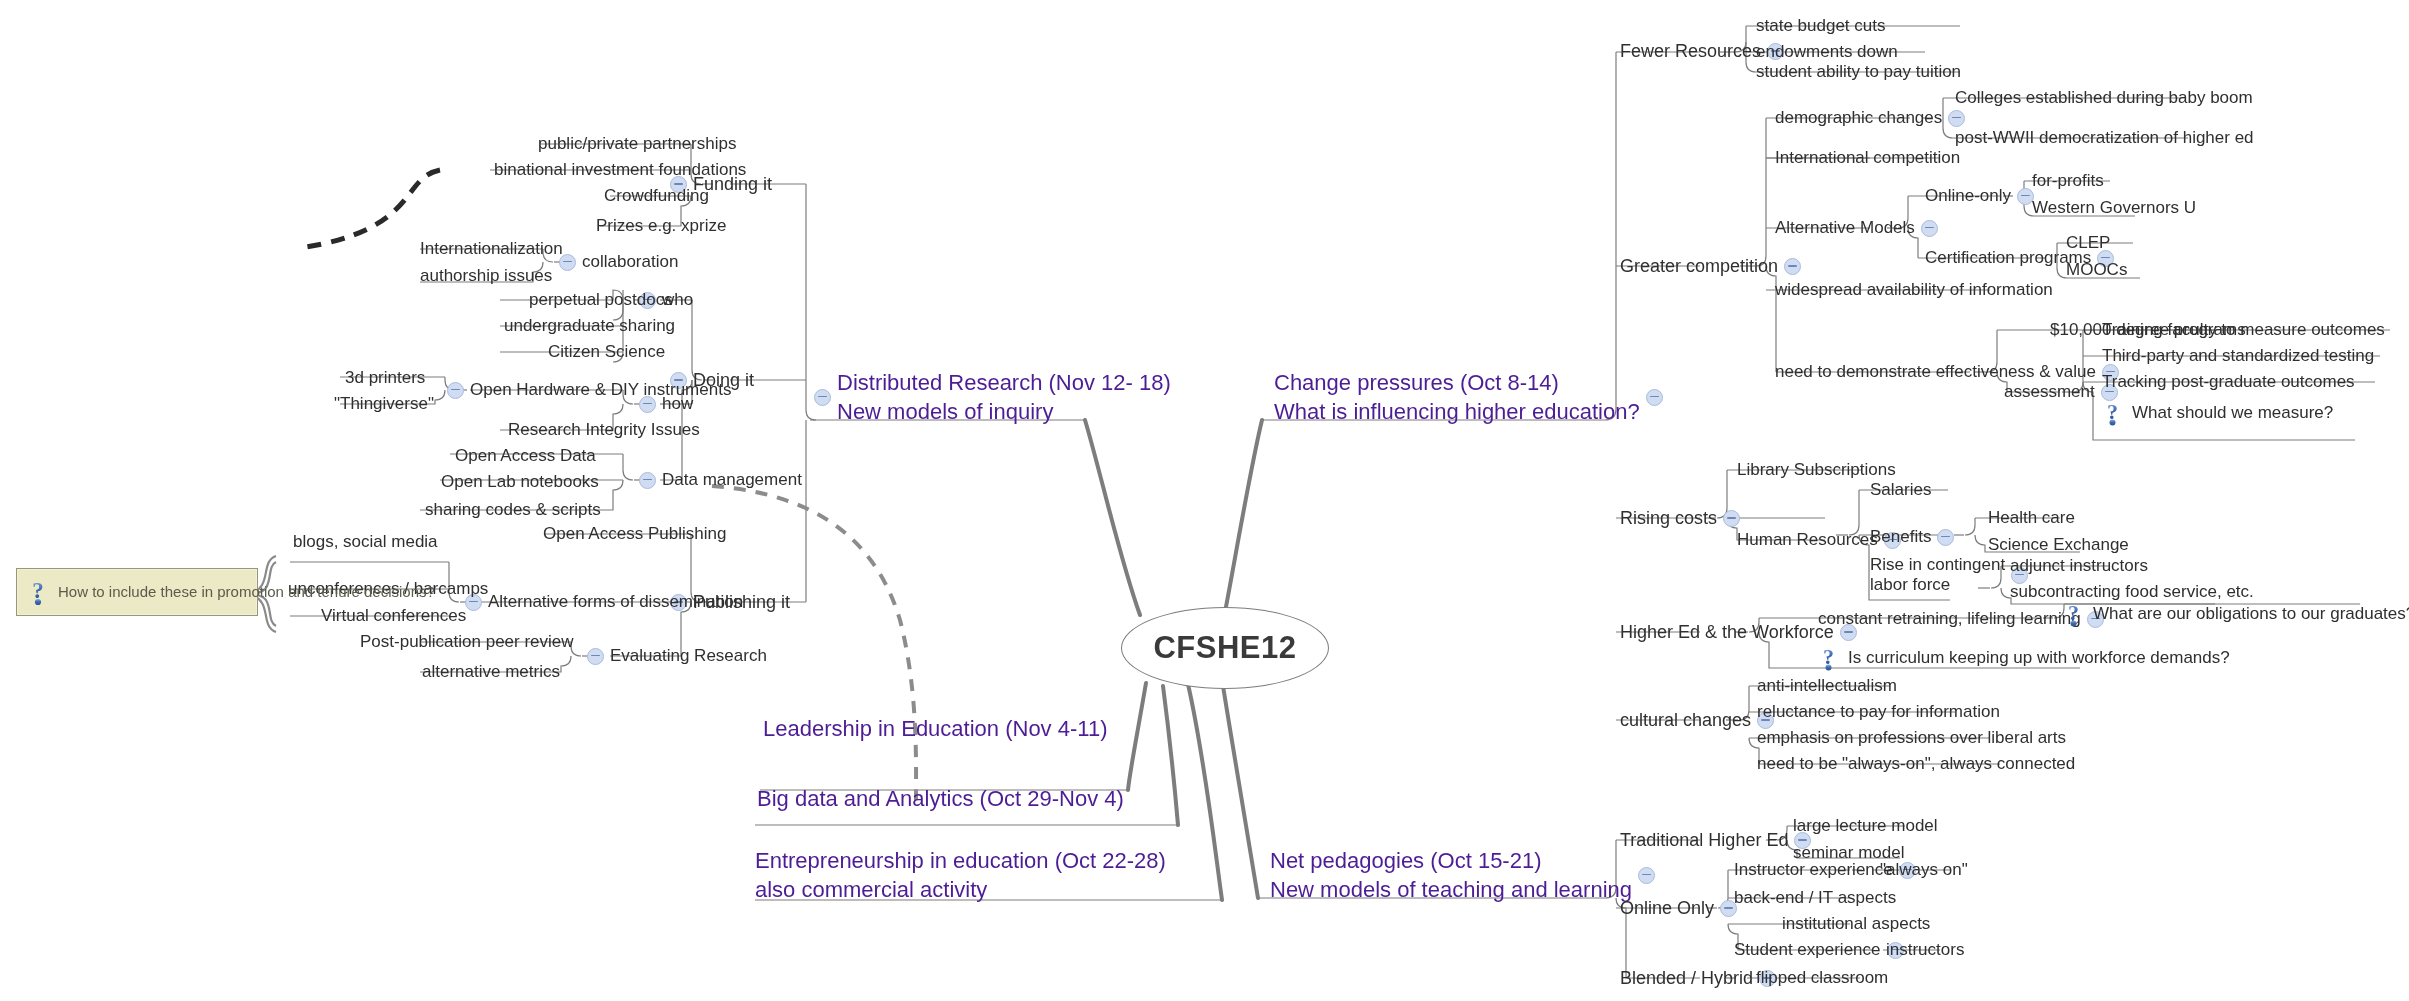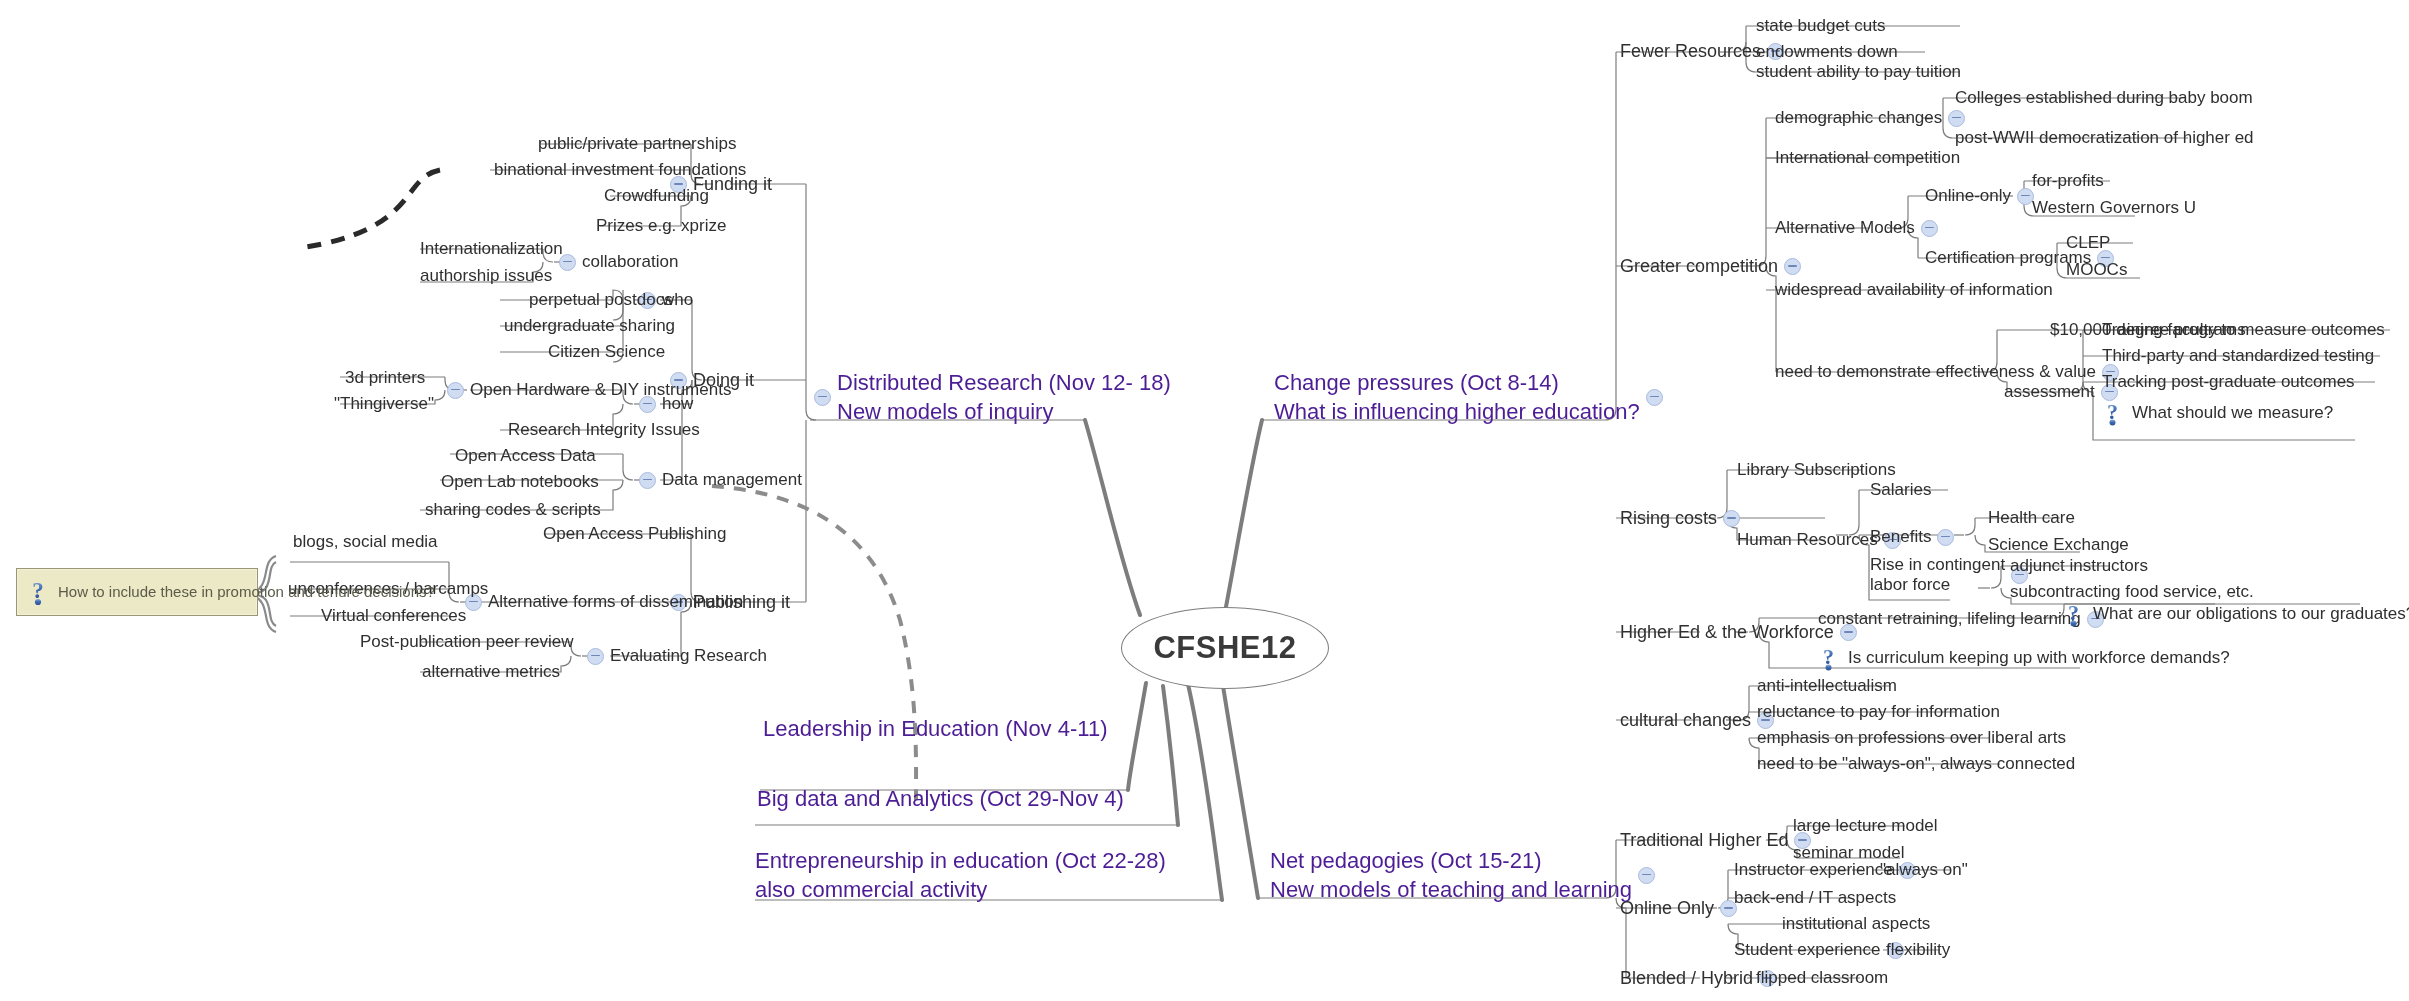--- a/index.html
+++ b/index.html
@@ -553,21 +553,21 @@
     <span class="txt">back-end / IT aspects</span>
   </div>
   <div class="node lvl-leaf" style="left:1734px;top:914px;margin-left:48px;">
     <span class="txt">institutional aspects</span>
   </div>
   <div class="node lvl-leaf flexrow" style="left:1734px;top:940px;">
     <span class="txt">Student experience</span>
     <span class="toggle"></span>
   </div>
   <div class="node lvl-leaf" style="left:1886px;top:940px;">
-    <span class="txt">flexibility</span>
+    <span class="txt">instructors</span>
   </div>
 
   <div class="node lvl-mid flexrow" style="left:1620px;top:968px;">
     <span class="txt">Blended / Hybrid</span>
     <span class="toggle"></span>
   </div>
   <div class="node lvl-leaf" style="left:1756px;top:968px;">
     <span class="txt">flipped classroom</span>
   </div>
 

